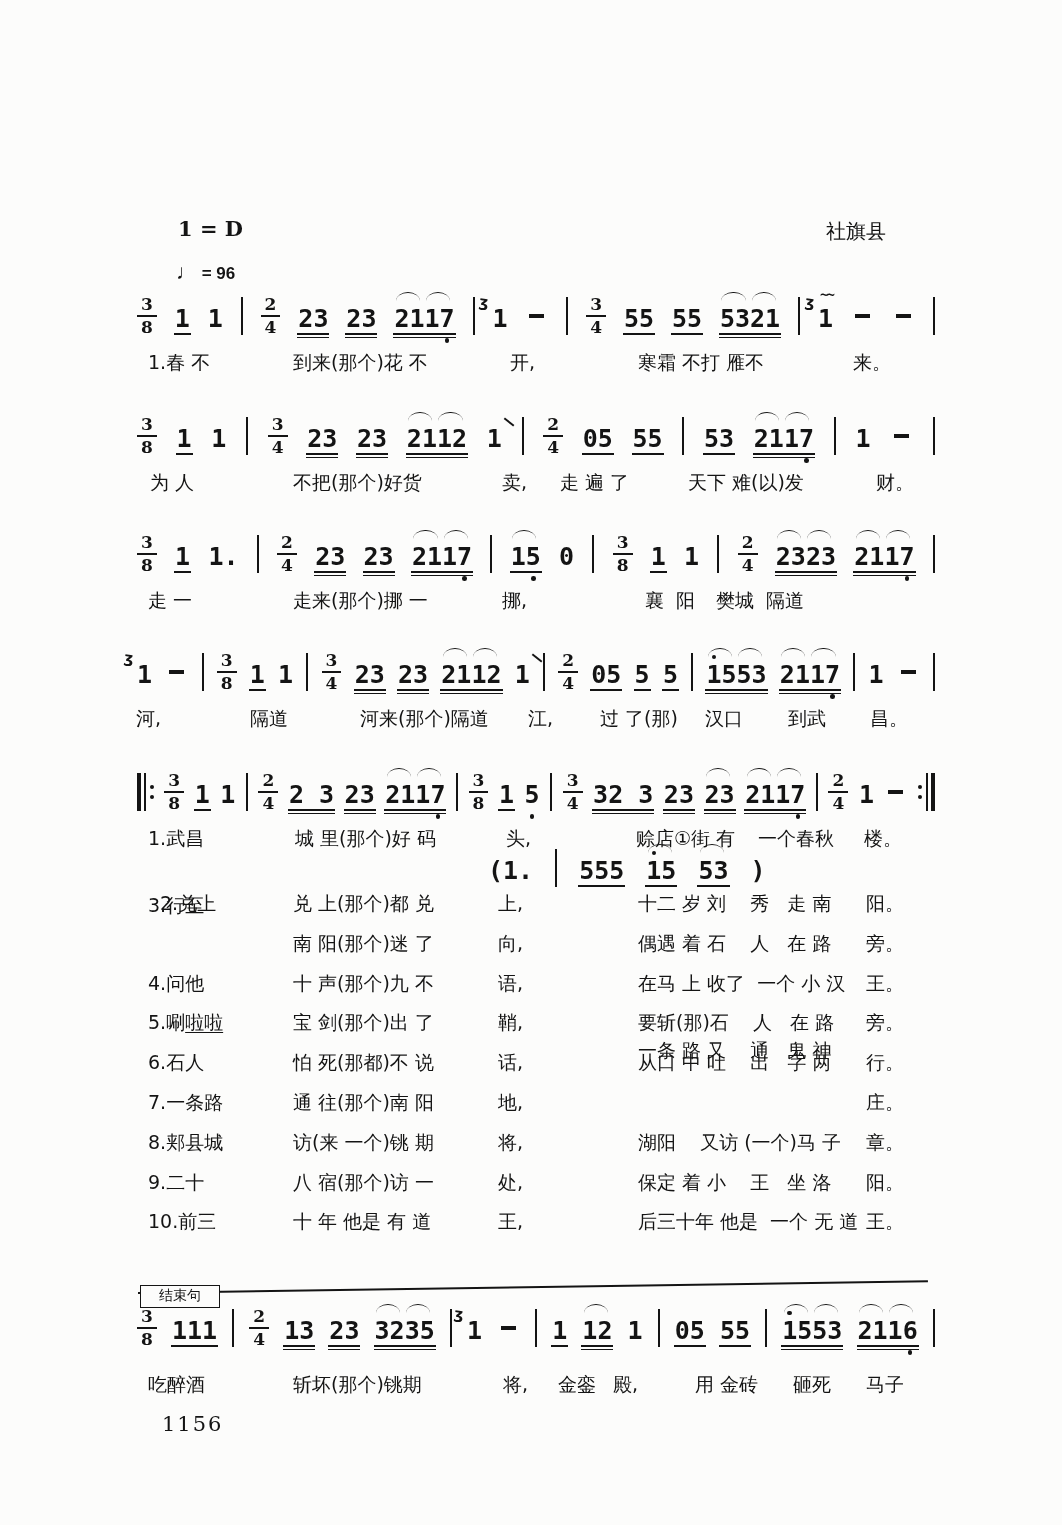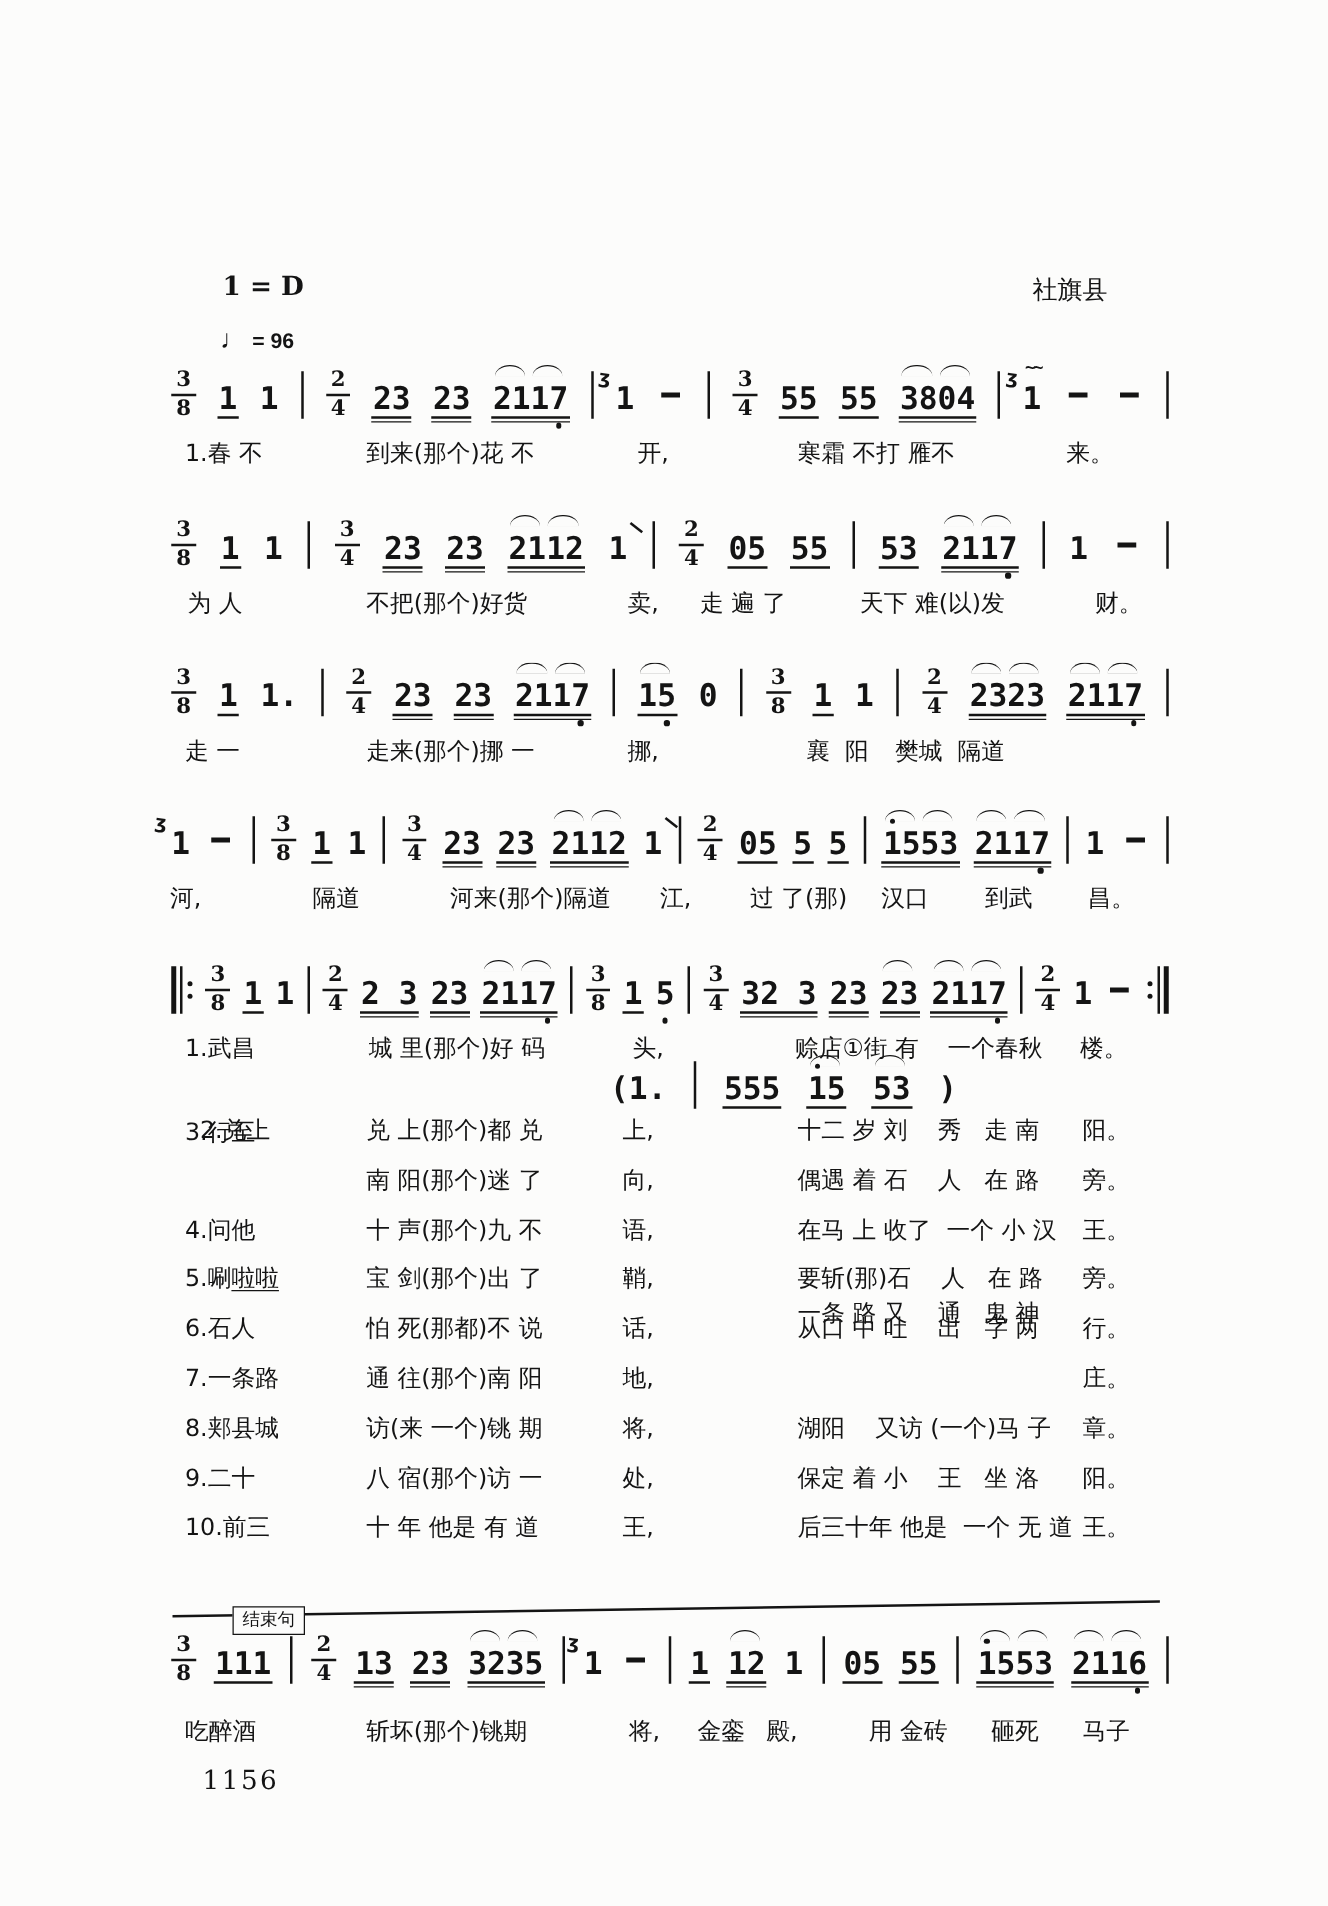--- a/index.html
+++ b/index.html
@@ -43,21 +43,21 @@
   .ts .tsn{border-bottom:2px solid #141414;padding:0 4px 2px;}
   .ts .tsd{padding-top:2px;}
   .dash{width:15px;height:3.2px;background:#141414;margin:0 4px;}
   
   .lyr,.vcell{position:absolute;font-size:19px;white-space:pre;}
   .vcell u{text-decoration:underline;text-underline-offset:3px;}
   
   .endrule{position:absolute;left:138px;top:1292px;width:790px;height:1.6px;
            background:#141414;transform:rotate(-0.85deg);transform-origin:left center;}
   .endlabel{position:absolute;left:140px;top:1285px;border:1.6px solid #141414;
-            font-size:14px;padding:1px 7px 2px;background:#fcfcfb;margin-left:46px;}
+            font-size:14px;padding:1px 18px 2px;background:#fcfcfb;}
   .pagenum{position:absolute;left:162px;top:1412px;font-size:21px;letter-spacing:2px;
            font-family:"DejaVu Serif",serif;}
   .watermark{position:absolute;left:6px;top:1464px;font-size:29px;color:#ef8a7f;
              font-family:"Liberation Sans",sans-serif;letter-spacing:1px;}
   .watermark b{font-size:40px;color:#ec7c6e;font-weight:bold;}
   .watermark .tld{color:#f09c92;}
 </style>
 </head>
 <body>
 
@@ -85,21 +85,21 @@
         <span class="bar"></span>
         <span class="grp u0"><span class="gtext">1</span><span class="grace"></span></span>
         <span class="dash"></span>
         <span class="bar"></span>
         <span class="ts">
           <span class="tsn">3</span>
           <span class="tsd">4</span>
         </span>
         <span class="grp u1"><span class="gtext">55</span></span>
         <span class="grp u1"><span class="gtext">55</span></span>
-        <span class="grp u2"><span class="gtext">3804</span><span class="arc" style="left: 1.5px; width: 24.1px;"></span><span class="arc" style="left: 31.6px; width: 24.1px;"></span></span>
+        <span class="grp u2"><span class="gtext">5321</span><span class="arc" style="left: 1.5px; width: 24.1px;"></span><span class="arc" style="left: 31.6px; width: 24.1px;"></span></span>
         <span class="bar"></span>
         <span class="grp u0"><span class="gtext">1</span><span class="grace"></span><span class="trill"></span></span>
         <span class="dash"></span>
         <span class="dash"></span>
         <span class="bar"></span>
       </div>
       <span class="lyr" style="left: 148px; top: 350px;">1.春 不</span>
       <span class="lyr" style="left: 293px; top: 350px;">到来(那个)花 不</span>
       <span class="lyr" style="left: 510px; top: 350px;">开,</span>
       <span class="lyr" style="left: 638px; top: 350px;">寒霜 不打 雁不</span>

